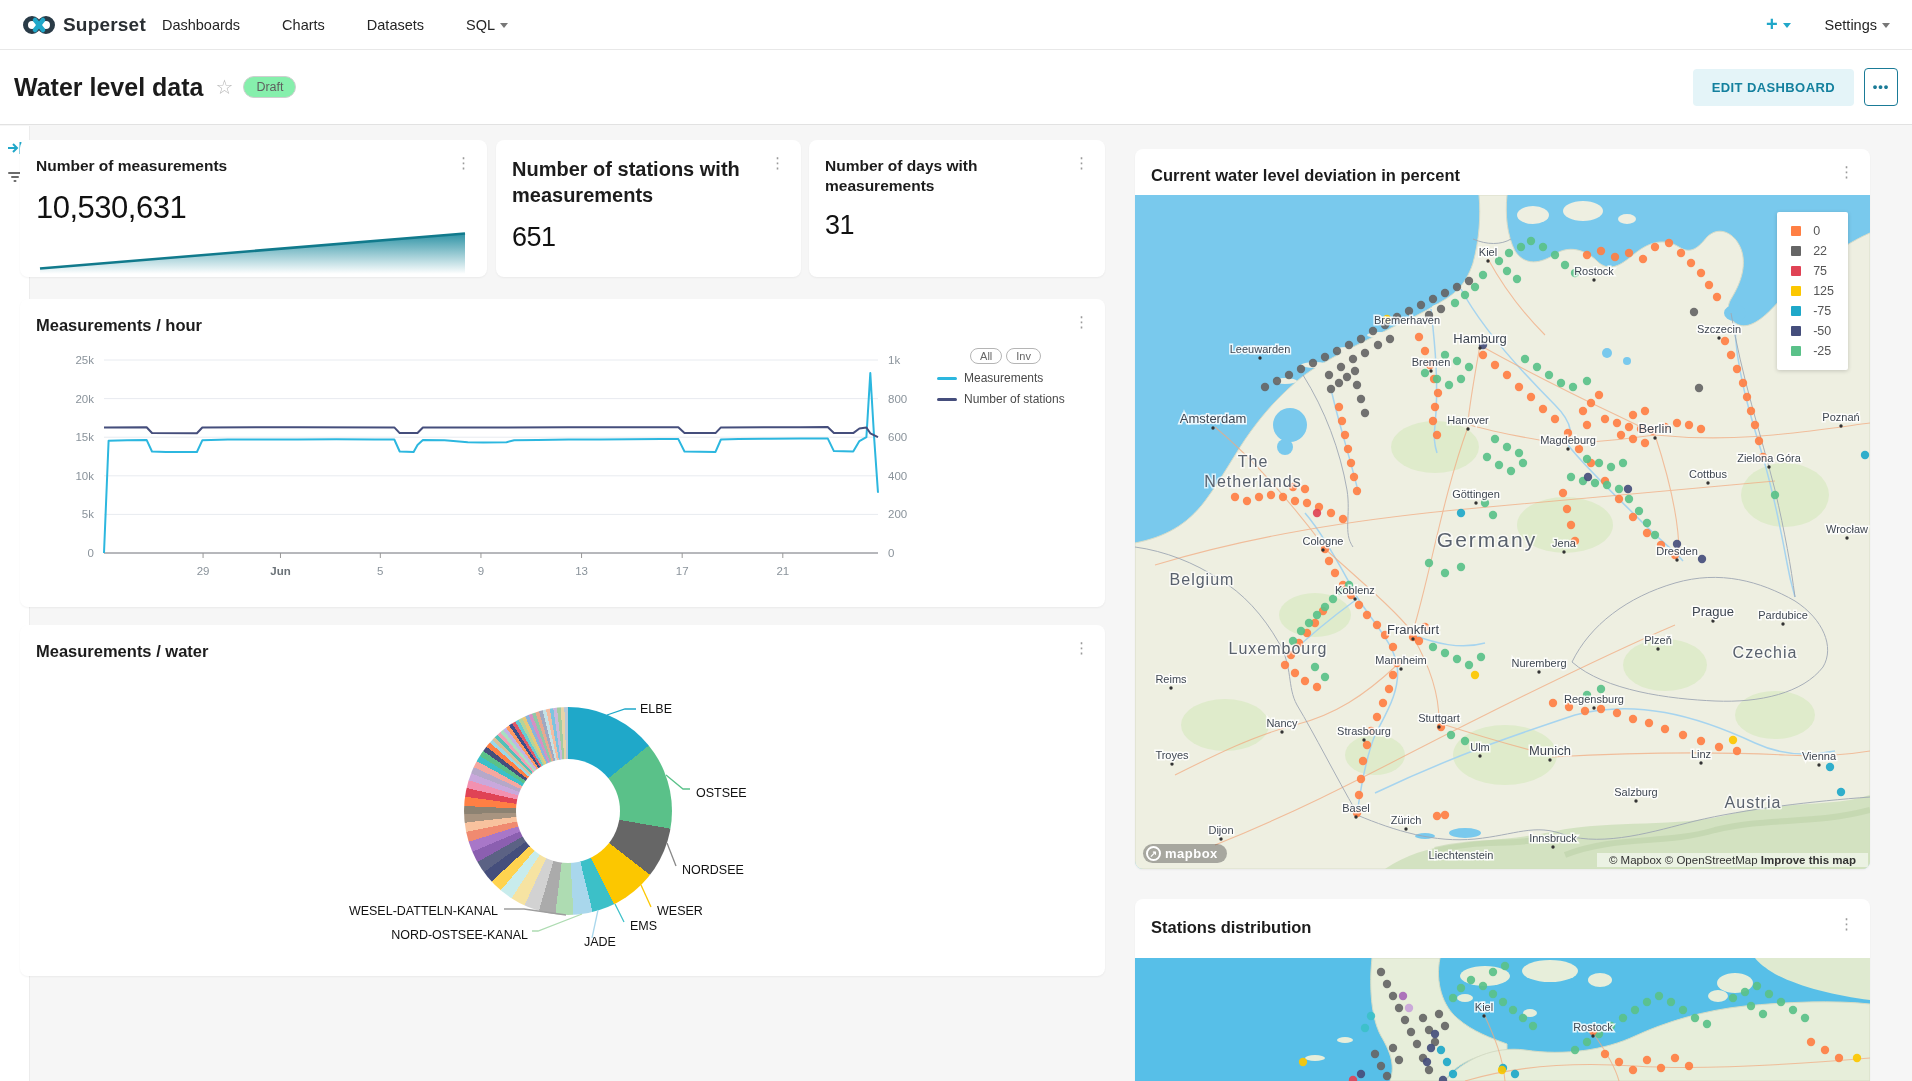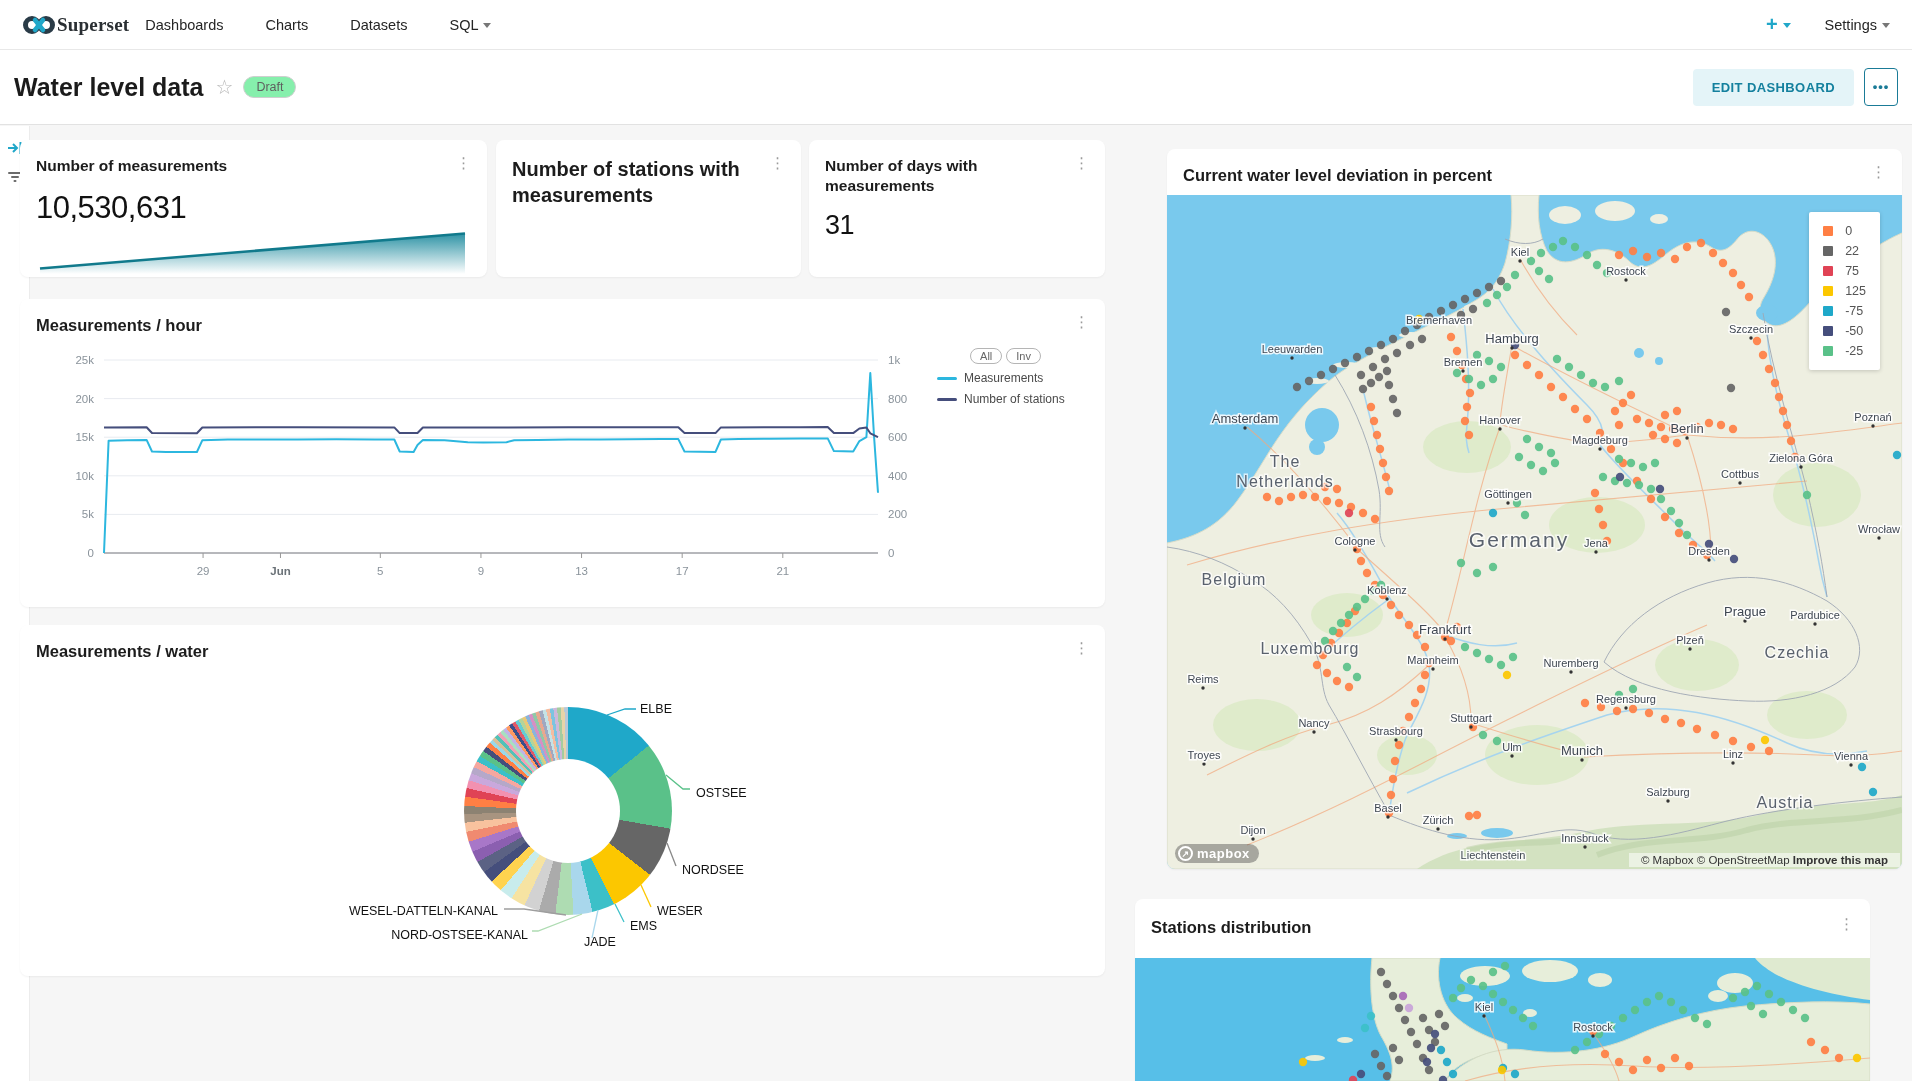--- a/index.html
+++ b/index.html
@@ -1,21 +1,21 @@
 <!DOCTYPE html>
 <html><head>
 <meta charset="utf-8">
 <style>
   * { margin:0; padding:0; box-sizing:border-box; }
   html,body { width:1912px; height:1081px; overflow:hidden; background:#f6f6f6;
     font-family:"Liberation Sans", sans-serif; color:#222; }
   
   .topnav { position:absolute; left:0; top:0; width:1912px; height:50px; background:#fff;
     border-bottom:1px solid #e8e8e8; display:flex; align-items:center; z-index:30; }
-  .brand { display:flex; gap:1px; margin-left:22px;font-family:Liberation Serif, serif; }
+  .brand { display:flex; gap:7px; margin-left:22px; }
   .brand-name { font-size:19px; font-weight:bold; color:#2a2f33; letter-spacing:.2px; }
   .nav-items { display:flex; margin-left:16px; gap:42px; }
   .nav-item { font-size:14.5px; color:#252525; cursor:pointer; }
   .caret { display:inline-block; width:0; height:0; border-left:4px solid transparent;
     border-right:4px solid transparent; border-top:5px solid #777; margin-left:5px; vertical-align:middle; }
   .nav-right { margin-left:auto; margin-right:22px; display:flex; align-items:center; gap:34px; }
   .plus-btn { color:#20a7c9; font-size:20px; font-weight:bold; cursor:pointer; }
   .plus-btn .caret { border-top-color:#20a7c9; }
   .settings { font-size:14.5px; color:#252525; cursor:pointer; }
   
@@ -135,20 +135,21 @@
   <polygon points="2,40.48 427,5.52 427,46 2,46" fill="url(#sparkFill)"></polygon>
       <line x1="2" y1="40.48" x2="427" y2="5.52" stroke="#117A8C" stroke-width="2.5"></line>
     </svg>
 </section>
 
 <section class="card" style="left:496px; top:140px; width:305px; height:137px;">
   <div class="card-head">
     <span class="card-title" style="font-size:20px; width:230px;">Number of stations with measurements</span>
     <span class="kebab">⋮</span>
   </div>
+  <div class="kpi-value" style="font-size:27px">651</div>
 </section>
 
 <section class="card" style="left:809px; top:140px; width:296px; height:137px;">
   <div class="card-head">
     <span class="card-title" style="font-size:15.5px; width:220px;">Number of days with measurements</span>
     <span class="kebab">⋮</span>
   </div>
   <div class="kpi-value" style="font-size:27px">31</div>
 </section>
 
@@ -231,21 +232,21 @@
       <div class="donut-label" style="left: 676px; top: 105px;">OSTSEE</div>
       <div class="donut-label" style="left: 662px; top: 182px;">NORDSEE</div>
       <div class="donut-label" style="left: 637px; top: 223px;">WESER</div>
       <div class="donut-label" style="left: 610px; top: 238px;">EMS</div>
       <div class="donut-label" style="left: 564px; top: 254px;">JADE</div>
       <div class="donut-label" style="right: 577px; top: 247px;">NORD-OSTSEE-KANAL</div>
       <div class="donut-label" style="right: 607px; top: 223px;">WESEL-DATTELN-KANAL</div>
     </div>
 </section>
 
-<section class="card" style="left:1135px; top:149px; width:735px; height:720px;margin-left:32px;">
+<section class="card" style="left:1135px; top:149px; width:735px; height:720px;">
   <div class="card-head">
     <span class="card-title">Current water level deviation in percent</span>
     <span class="kebab">⋮</span>
   </div>
   <div class="map-box" style="left:0; top:46px; width:735px; height:674px;">
     <svg id="bigMap" width="735" height="674" viewBox="0 0 735 674">
       <rect x="0" y="0" width="735" height="674" fill="#79C9ED"></rect>
       <path fill="#EEEFE1" stroke="#d8dcc8" stroke-width="1" d="M0,348 C30,342 52,330 70,306 C88,282 100,258 116,236 C132,214 146,200 162,186 C176,174 192,166 206,158 C222,150 238,142 254,134 C270,126 288,118 304,108 C318,100 330,92 338,68 C344,46 346,22 344,0 L372,0 C370,20 372,40 380,56 C392,74 410,66 422,58 C436,50 452,56 462,66 C474,78 486,70 498,60 C512,48 528,42 544,52 C556,60 564,52 572,42 C584,30 600,38 606,54 C612,70 606,88 596,104 C590,114 594,126 604,130 C616,134 630,122 644,106 C664,84 690,62 712,50 C722,44 730,40 735,38 L735,674 L0,674 Z"></path>
       <g fill="#EEEFE1">
         <ellipse cx="150" cy="186" rx="12" ry="3"></ellipse>

